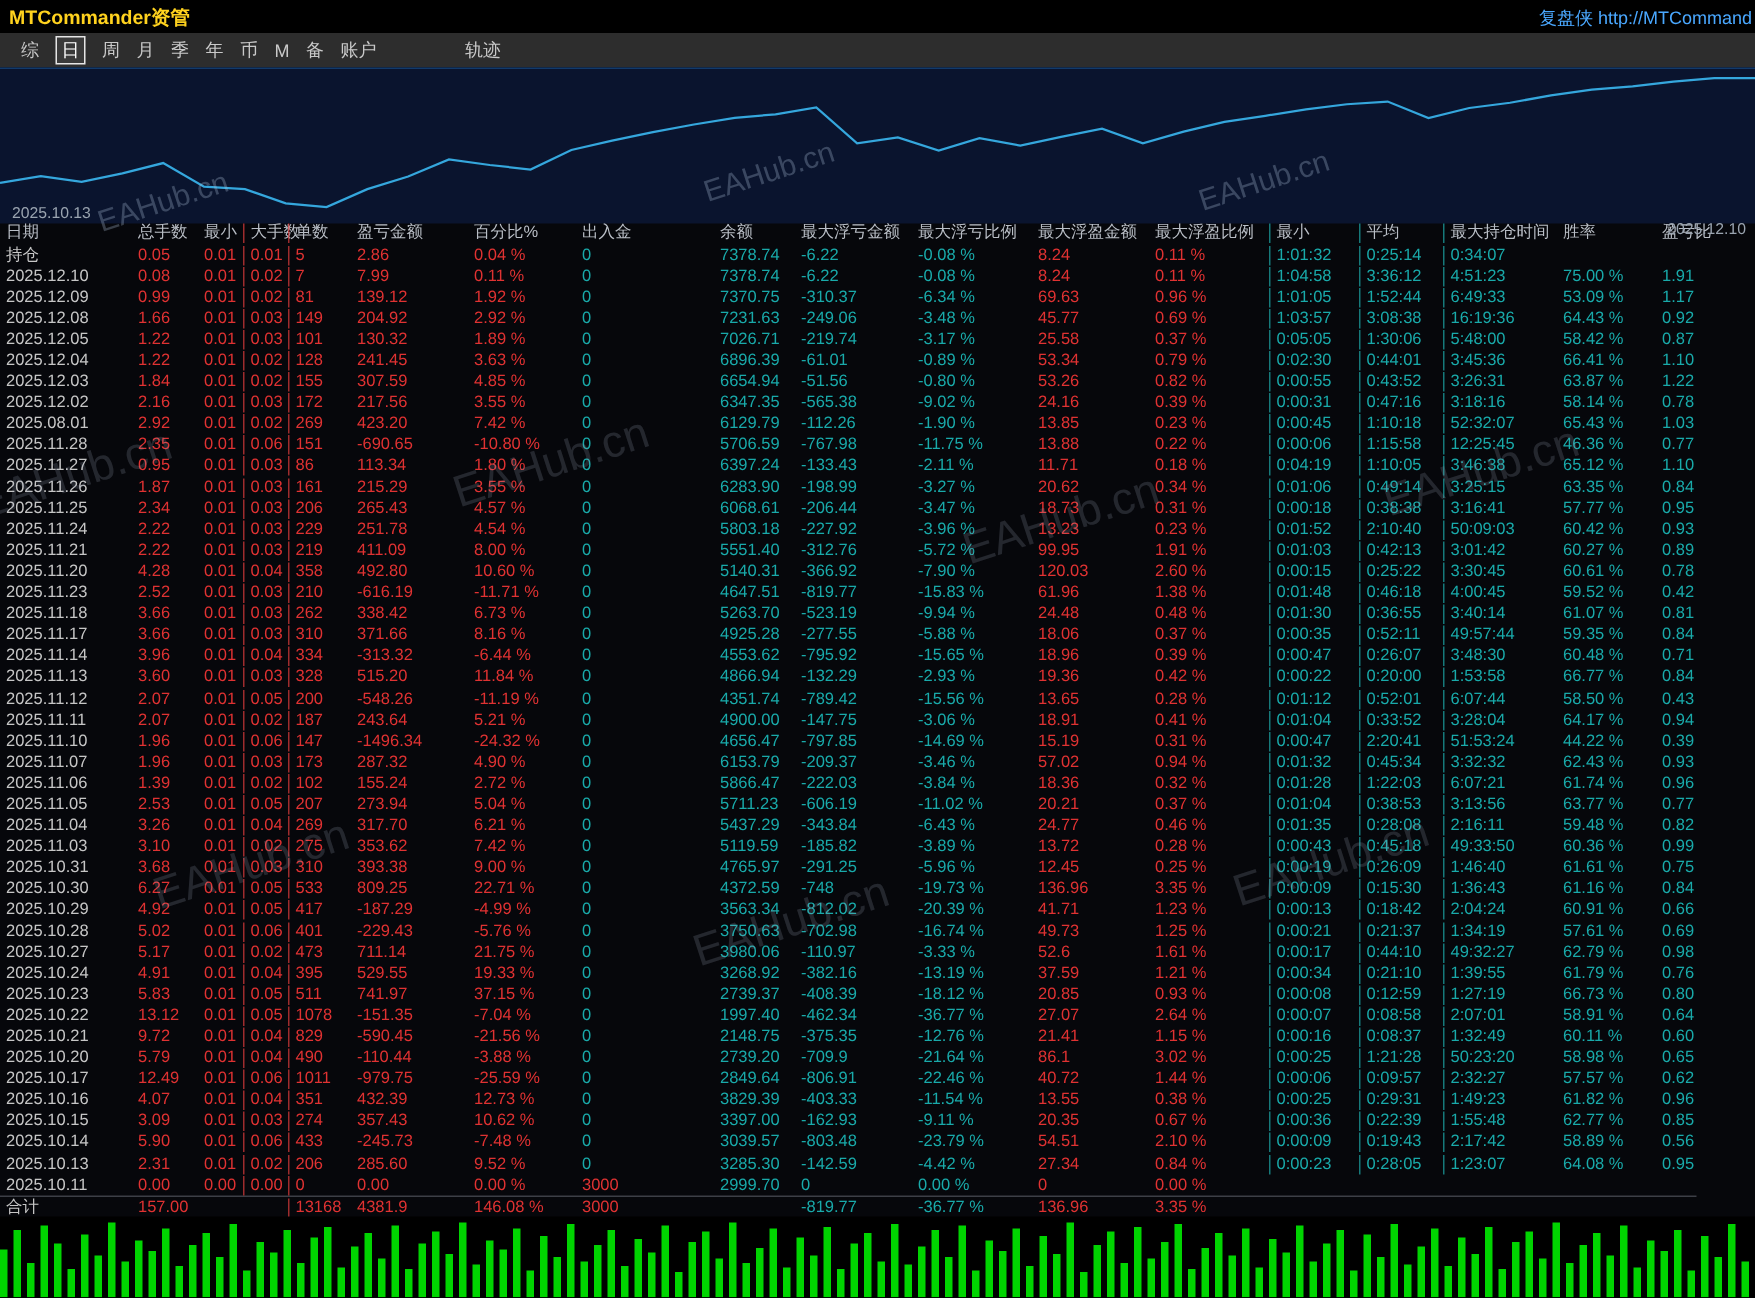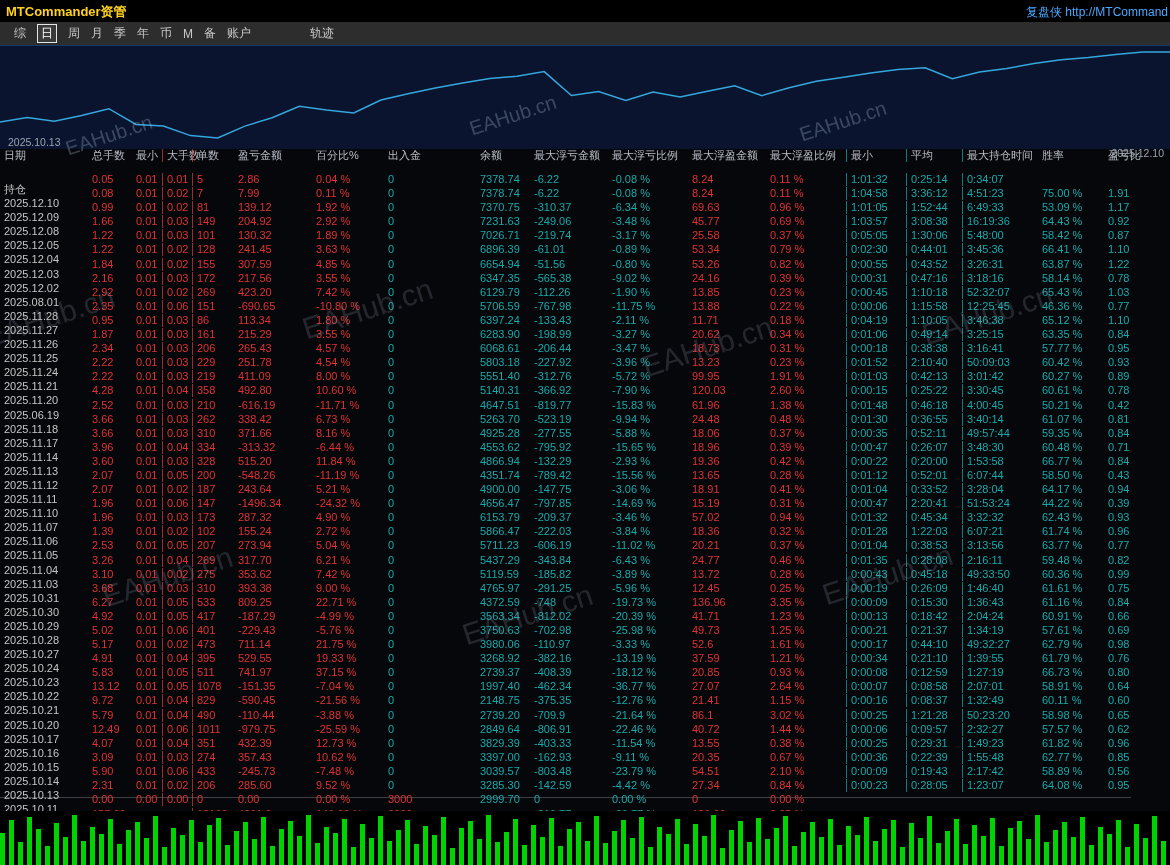--- a/index.html
+++ b/index.html
@@ -22,21 +22,21 @@
   .lbl-start{left:8px;top:136px;}
   .lbl-end{right:6px;top:147px;}
   
   .table{position:absolute;top:148px;left:0;width:1131px;}
   .trow{display:grid;grid-template-columns:88px 44px 30px 30px 42px 78px 72px 92px 54px 78px 80px 78px 80px 60px 56px 76px 66px 66px;
         height:14.1px;align-items:center;}
   .trow.head{height:15px;}
   .trow.totals{height:15px;border-top:1px solid #3c3f46;}
   .cell{font-size:11px;line-height:13px;padding-left:4px;white-space:nowrap;overflow:visible;}
   .c-head{color:#b9bec6;}
-  .c-date{color:#c6c6c6;margin-top:20px;}
+  .c-date{color:#c6c6c6;}
   .c-red{color:#e03232;}
   .c-cyan{color:#19aaaa;}
   .sep-r{border-left:1px solid rgba(224,60,60,.7);}
   .sep-c{border-left:1px solid rgba(30,170,170,.7);}
   
   .volume{position:absolute;top:811px;left:0;width:1170px;height:54px;background:#000;
           display:flex;align-items:flex-end;overflow:hidden;}
   .vbar{width:5px;margin-right:4px;flex:none;}
   
   .wm{position:absolute;color:rgba(160,172,188,.20);font-size:30px;transform:rotate(-18deg);
@@ -420,37 +420,37 @@
           <span class="cell c-cyan">-7.90 %</span>
           <span class="cell c-red">120.03</span>
           <span class="cell c-red">2.60 %</span>
           <span class="cell c-cyan sep-c">0:00:15</span>
           <span class="cell c-cyan sep-c">0:25:22</span>
           <span class="cell c-cyan sep-c">3:30:45</span>
           <span class="cell c-cyan">60.61 %</span>
           <span class="cell c-cyan">0.78</span>
         </div>
         <div class="trow">
-          <span class="cell c-date">2025.06.19</span>
+          <span class="cell c-date">2025.11.23</span>
           <span class="cell c-red">2.52</span>
           <span class="cell c-red">0.01</span>
           <span class="cell c-red sep-r">0.03</span>
           <span class="cell c-red sep-r">210</span>
           <span class="cell c-red">-616.19</span>
           <span class="cell c-red">-11.71 %</span>
           <span class="cell c-cyan">0</span>
           <span class="cell c-cyan">4647.51</span>
           <span class="cell c-cyan">-819.77</span>
           <span class="cell c-cyan">-15.83 %</span>
           <span class="cell c-red">61.96</span>
           <span class="cell c-red">1.38 %</span>
           <span class="cell c-cyan sep-c">0:01:48</span>
           <span class="cell c-cyan sep-c">0:46:18</span>
           <span class="cell c-cyan sep-c">4:00:45</span>
-          <span class="cell c-cyan">50.21 %</span>
+          <span class="cell c-cyan">59.52 %</span>
           <span class="cell c-cyan">0.42</span>
         </div>
         <div class="trow">
           <span class="cell c-date">2025.11.18</span>
           <span class="cell c-red">3.66</span>
           <span class="cell c-red">0.01</span>
           <span class="cell c-red sep-r">0.03</span>
           <span class="cell c-red sep-r">262</span>
           <span class="cell c-red">338.42</span>
           <span class="cell c-red">6.73 %</span>
@@ -750,21 +750,21 @@
           <span class="cell c-date">2025.10.28</span>
           <span class="cell c-red">5.02</span>
           <span class="cell c-red">0.01</span>
           <span class="cell c-red sep-r">0.06</span>
           <span class="cell c-red sep-r">401</span>
           <span class="cell c-red">-229.43</span>
           <span class="cell c-red">-5.76 %</span>
           <span class="cell c-cyan">0</span>
           <span class="cell c-cyan">3750.63</span>
           <span class="cell c-cyan">-702.98</span>
-          <span class="cell c-cyan">-25.98 %</span>
+          <span class="cell c-cyan">-16.74 %</span>
           <span class="cell c-red">49.73</span>
           <span class="cell c-red">1.25 %</span>
           <span class="cell c-cyan sep-c">0:00:21</span>
           <span class="cell c-cyan sep-c">0:21:37</span>
           <span class="cell c-cyan sep-c">1:34:19</span>
           <span class="cell c-cyan">57.61 %</span>
           <span class="cell c-cyan">0.69</span>
         </div>
         <div class="trow">
           <span class="cell c-date">2025.10.27</span>

